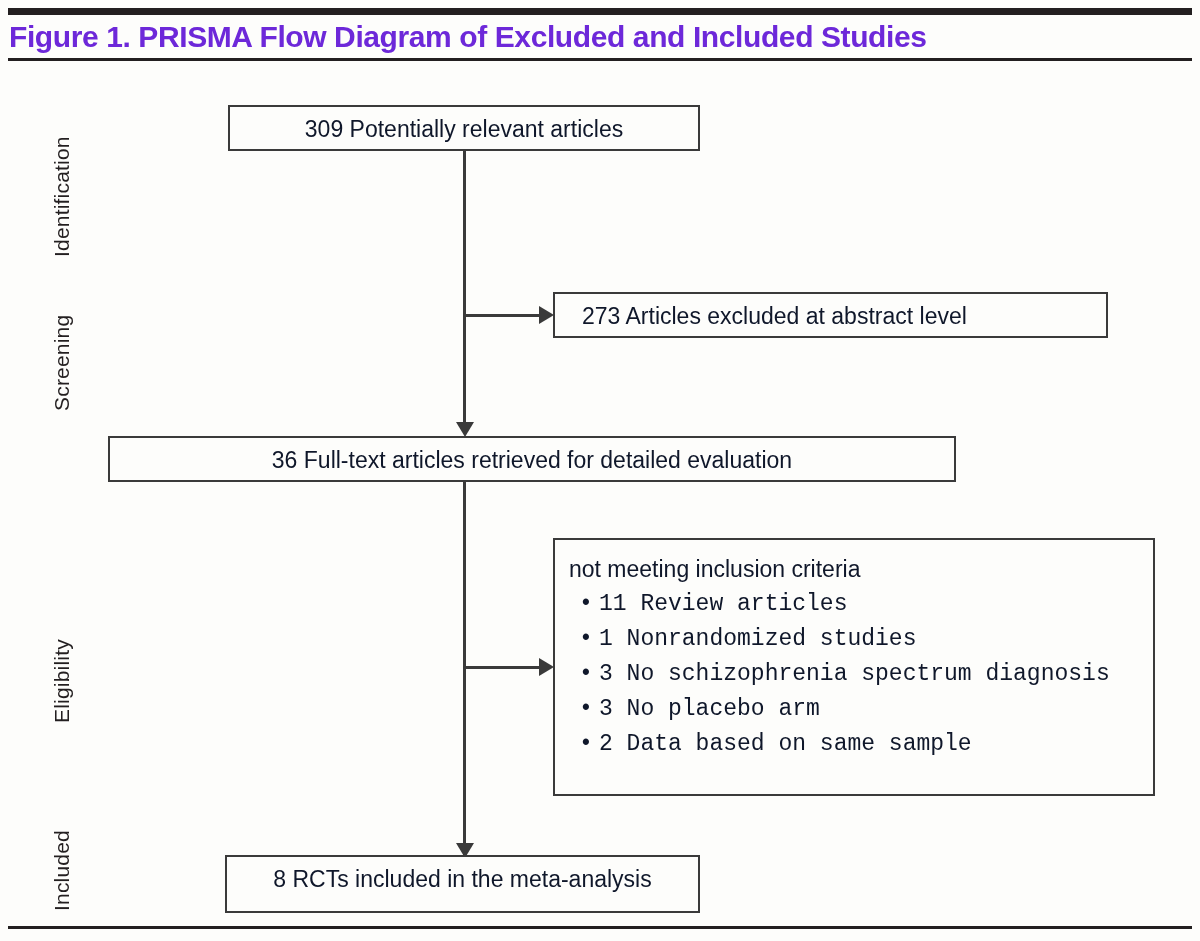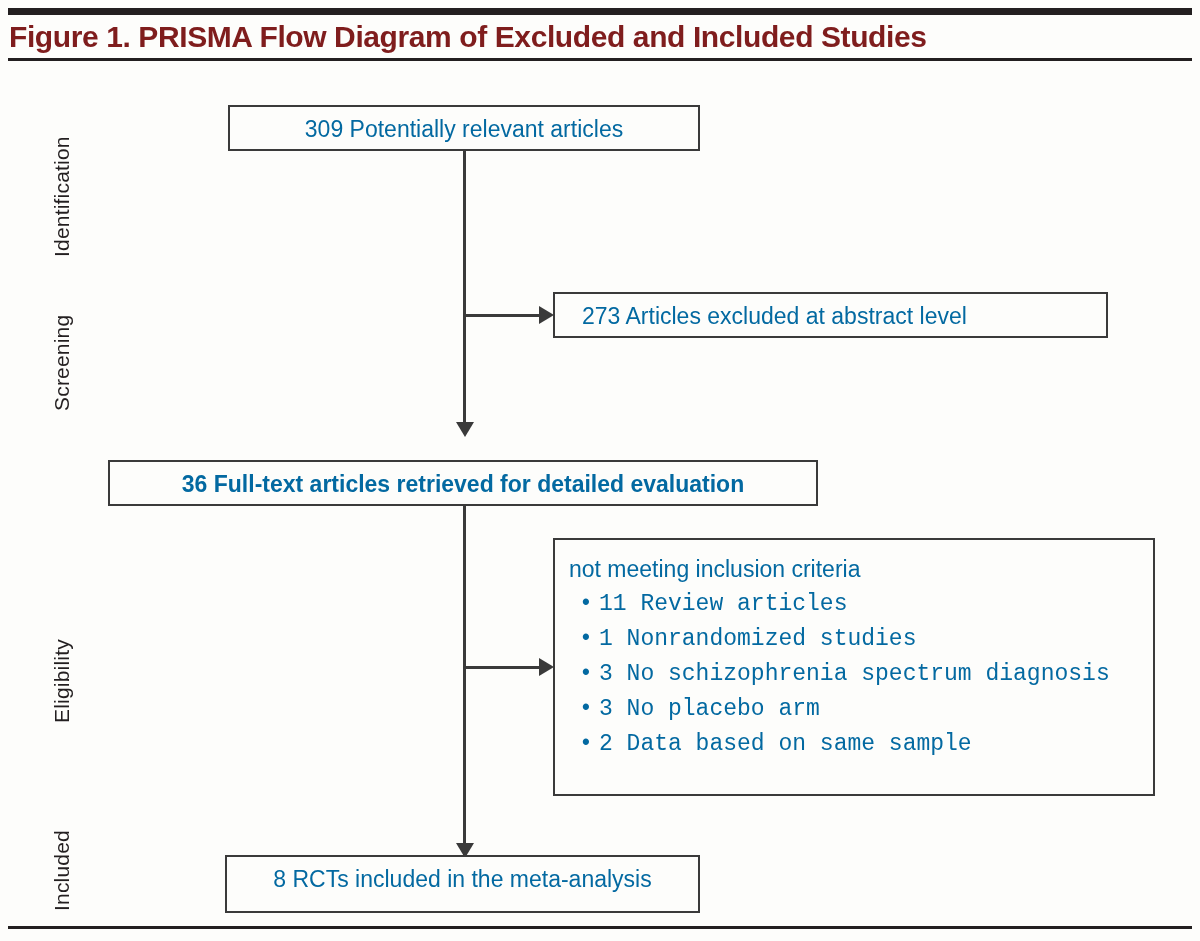--- a/index.html
+++ b/index.html
@@ -49,21 +49,21 @@
   
   .fig-title {
     position: absolute;
     left: 9px;
     top: 17px;
     width: 1150px;
     height: 40px;
     font-size: 30px;
     font-weight: bold;
     letter-spacing: -0.4px;
-    color: #7f1d1d;
+    color: #6d28d9;
     line-height: 40px;
     white-space: nowrap;
   }
 
   
   .stage-label {
     position: absolute;
     color: #231f20;
     font-size: 21px;
     letter-spacing: 0.2px;
@@ -71,21 +71,21 @@
     transform-origin: left bottom;
     transform: rotate(-90deg);
   }
 
   
   .box {
     position: absolute;
     box-sizing: border-box;
     border: 2.5px solid #3a3a3a;
     background: #fdfdfb;
-    color: #0369a1;
+    color: #0f172a;
     font-size: 23px;
     line-height: 1.0;
   }
   .box .box-text {
     display: block;
     white-space: nowrap;
   }
   .box.center-text {
     text-align: center;
   }
@@ -185,21 +185,21 @@
   <div class="arrow-right" style="left:539px; top:658px;"></div>
 
   <div class="box center-text" style="left:228px; top:105px; width:472px; height:46px;">
     <span class="box-text">309 Potentially relevant articles</span>
   </div>
 
   <div class="box left-text" style="left:553px; top:292px; width:555px; height:46px;">
     <span class="box-text">273 Articles excluded at abstract level</span>
   </div>
 
-  <div class="box center-text" style="left:108px; top:460px; width:710px; height:46px;font-weight:bold;">
+  <div class="box center-text" style="left:108px; top:436px; width:848px; height:46px;">
     <span class="box-text">36 Full-text articles retrieved for detailed evaluation</span>
   </div>
 
   <div class="box exclusion" style="left:553px; top:538px; width:602px; height:258px;">
     <span class="exc-line">not meeting inclusion criteria</span>
     <ul>
       <li>11 Review articles</li>
       <li>1 Nonrandomized studies</li>
       <li>3 No schizophrenia spectrum diagnosis</li>
       <li>3 No placebo arm</li>

